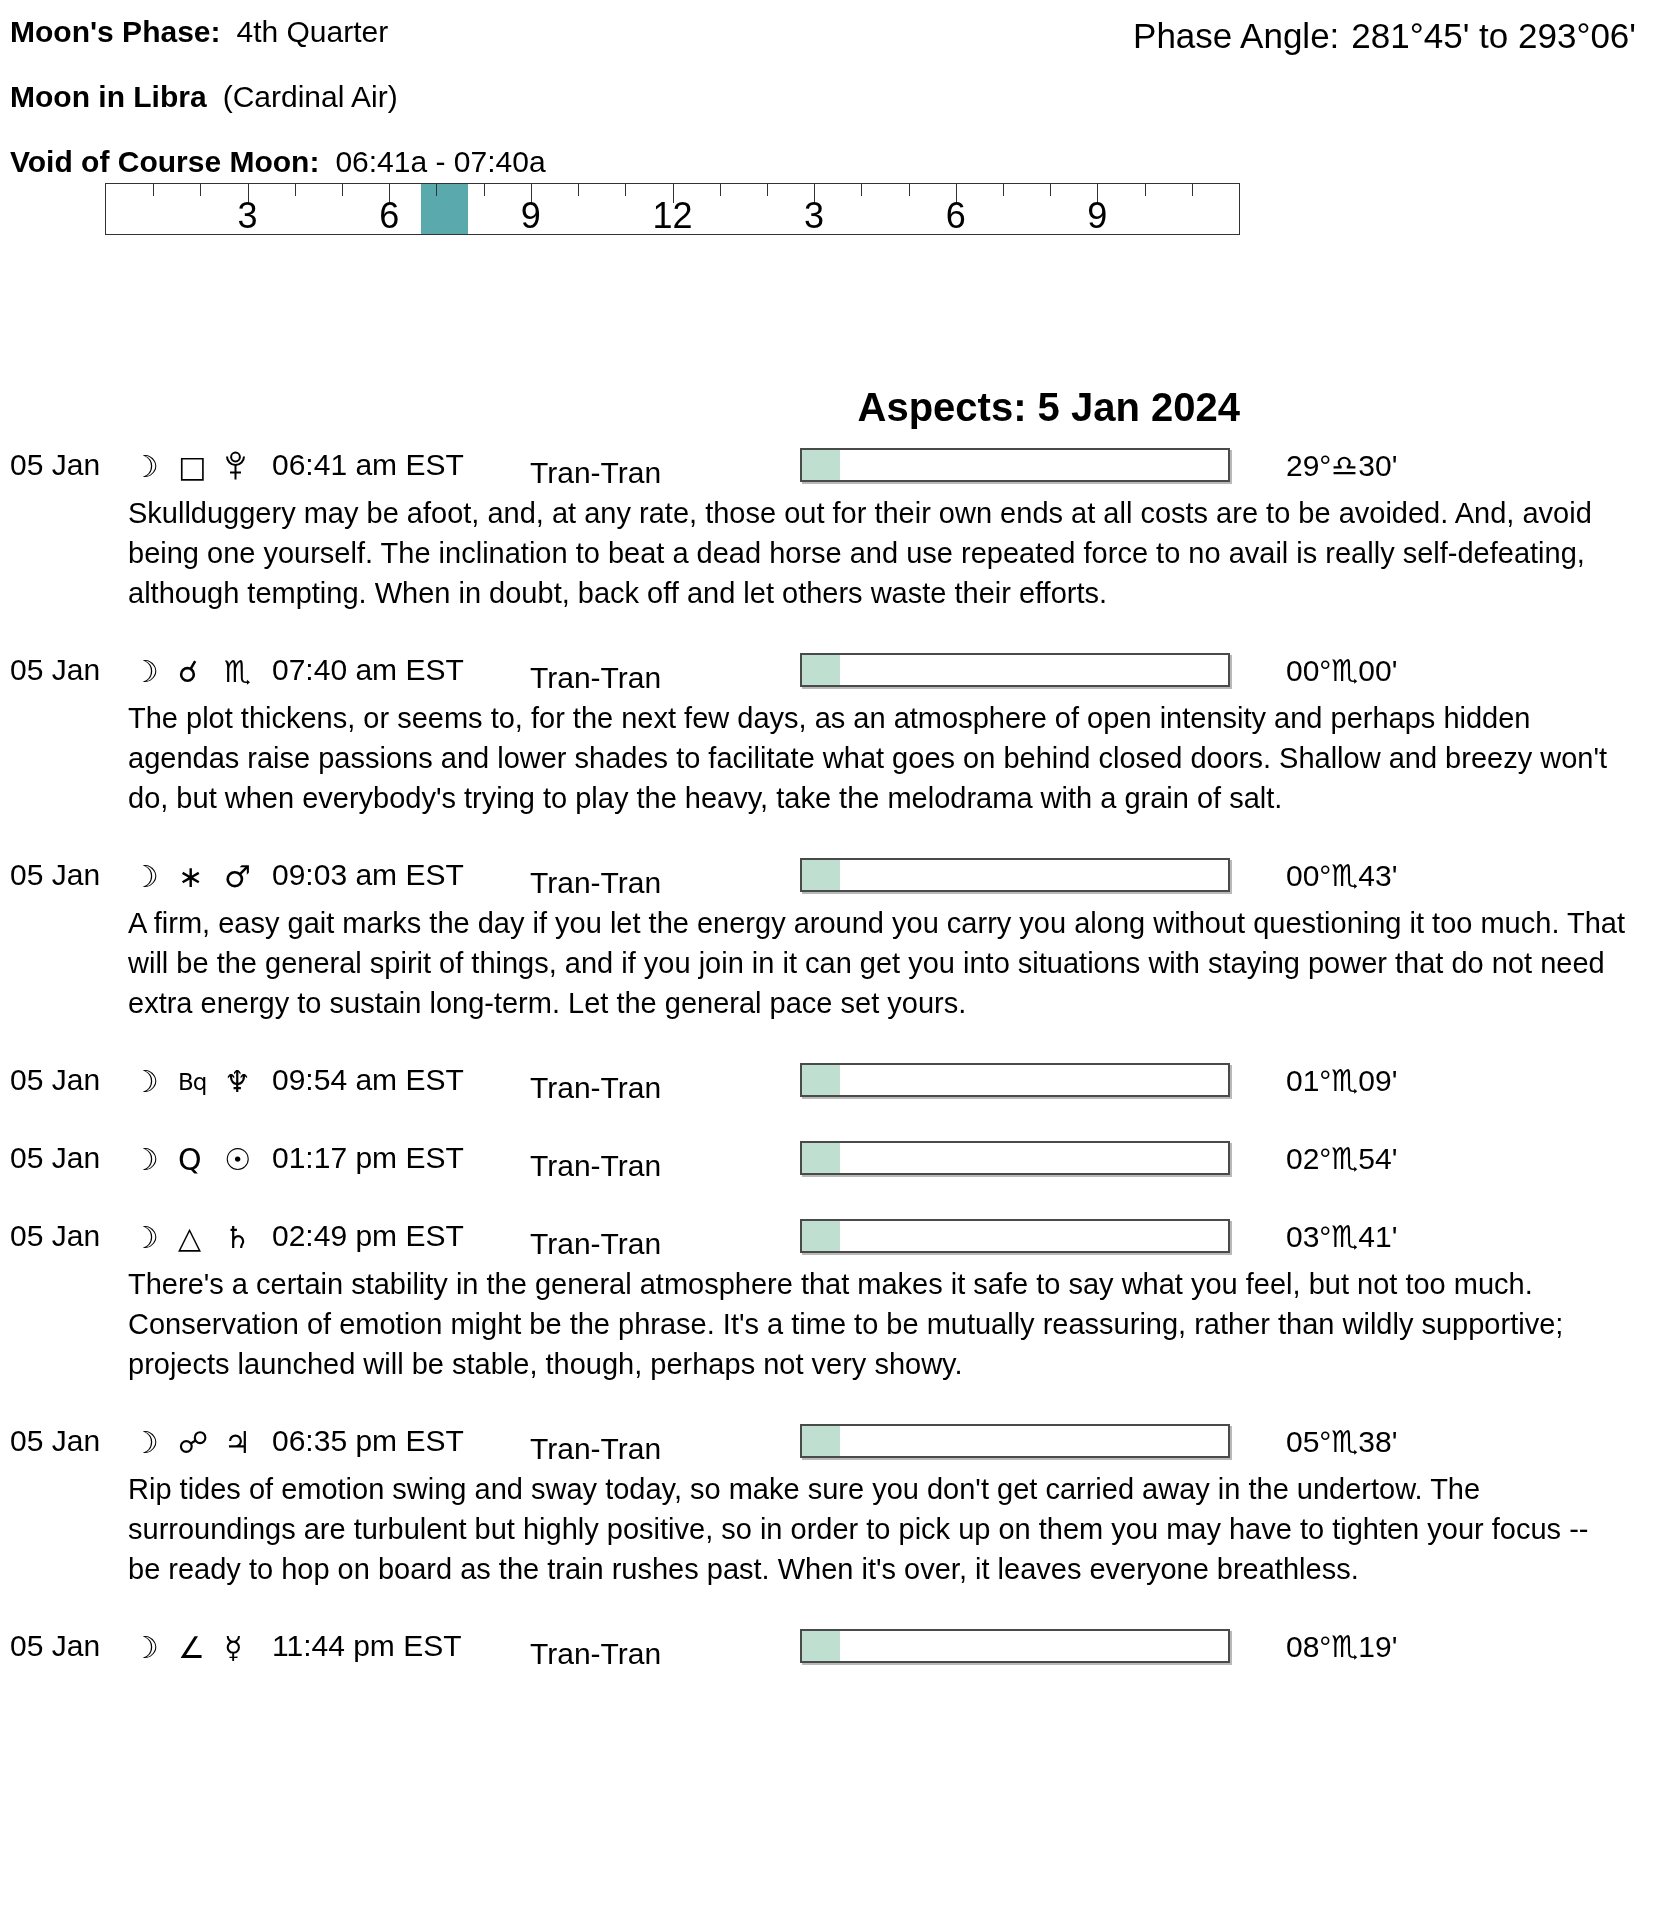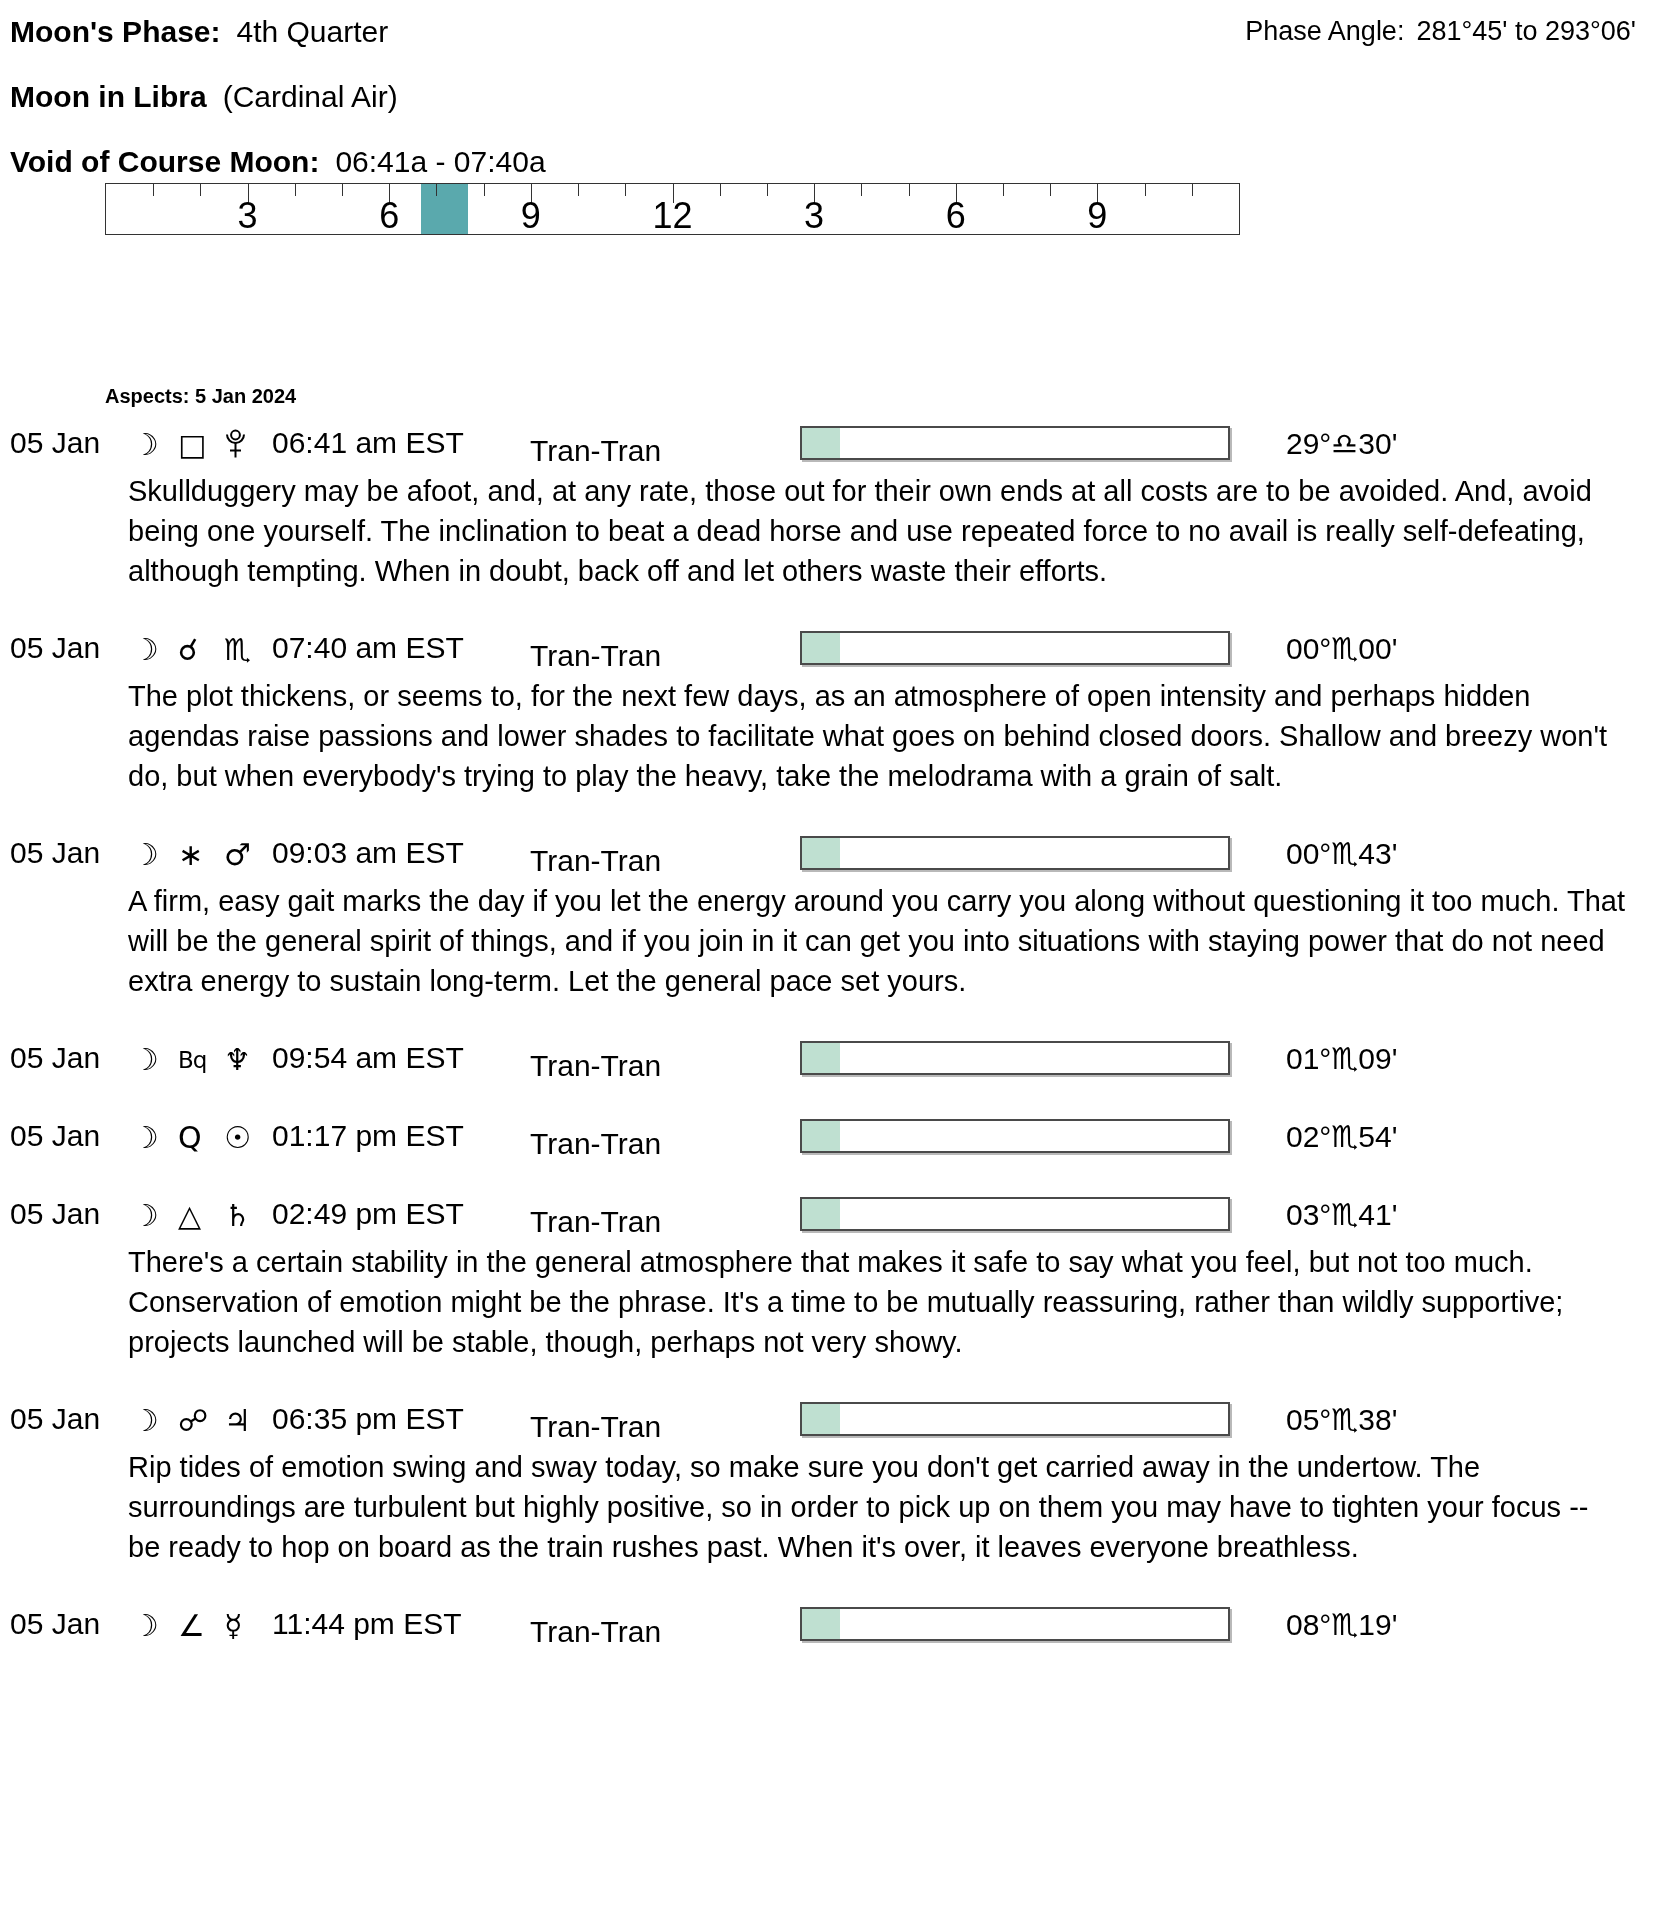--- a/index.html
+++ b/index.html
@@ -7,41 +7,41 @@
     width:1676px;height:1924px;overflow:hidden;position:relative;
     font-family:"Liberation Sans","DejaVu Sans",sans-serif;color:#000;
   }
   .page{position:relative;padding:14px 0 0 10px;}
 
   
   .hline{font-size:30px;line-height:36px;margin-bottom:29px;white-space:nowrap;}
   .hline .lbl{font-weight:bold;}
   .hline .val{margin-left:16px;}
   .hline.tight{margin-bottom:3px;}
-  .phase-angle{position:absolute;top:16px;right:40px;font-size:27px;font-weight:normal;}
+  .phase-angle{position:absolute;top:16px;right:40px;font-size:35px;font-weight:normal;}
   .phase-angle .pa-val{margin-left:12px;}
 
   
   .ruler{
     position:relative;margin-left:95px;width:1135px;height:52px;
     border:1px solid #333;background:#fff;box-sizing:border-box;
   }
   .ruler .hl{position:absolute;top:0;bottom:0;}
   .ruler .tick{position:absolute;top:0;width:1px;background:#333;}
   .ruler .tick.major{height:19px;}
   .ruler .tick.minor{height:12px;}
   .ruler .rlabel{
     position:absolute;bottom:-1px;transform:translateX(-50%);
     font-size:36px;line-height:38px;
   }
 
   
   .aspects-title{
-    margin:150px 0 18px 95px;width:1135px;text-align:left;
-    font-size:20px;font-weight:bold;
+    margin:150px 0 18px 95px;width:1135px;text-align:right;
+    font-size:40px;font-weight:bold;
   }
   .aspect-block + .aspect-block{margin-top:40px;}
   .aspect-row{display:flex;font-size:30px;height:38px;white-space:nowrap;}
   .col-date{width:100px;flex:none;}
   .col-syms{width:162px;flex:none;padding-left:22px;box-sizing:border-box;display:flex;align-items:center;}
   .sym{width:46px;flex:none;font-family:"DejaVu Sans",sans-serif;font-size:30px;line-height:32px;}
   .sym.sym-small{font-size:23px;letter-spacing:-1px;}
   .sym svg{display:inline-block;vertical-align:-4px;}
   .col-time{width:258px;flex:none;}
   .col-type{width:162px;flex:none;margin-top:8px;}

